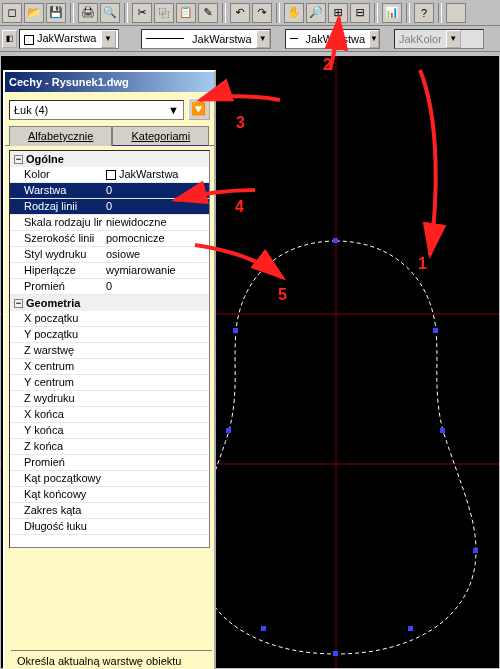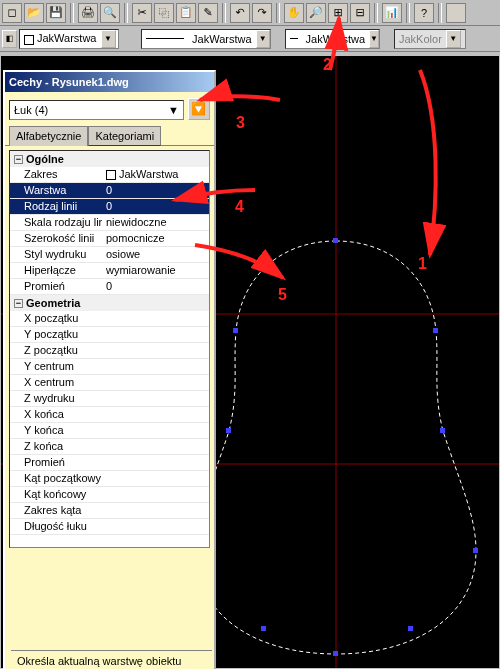--- a/index.html
+++ b/index.html
@@ -8,33 +8,33 @@
   .toolbar-row { height: 26px; background: #c0c0c0; display: flex; align-items: center; border-bottom: 1px solid #808080; padding: 2px; gap: 2px; }
   .tb-btn { width: 20px; height: 20px; border: 1px solid #808080; background: #d4d0c8; display: flex; align-items: center; justify-content: center; font-size: 11px; cursor: pointer; }
   .sep { width: 4px; height: 20px; border-left: 1px solid #808080; border-right: 1px solid #fff; margin: 0 2px; }
   
   .dropdown { display: flex; align-items: center; height: 20px; background: #fff; border: 1px inset #808080; }
   .dropdown-text { font-size: 11px; padding: 1px 4px; }
   .dropdown-btn { width: 15px; height: 18px; background: #d4d0c8; border: 1px outset #fff; display: flex; align-items: center; justify-content: center; font-size: 8px; cursor: pointer; }
   .dd1 { width: 100px; }
   .dd2 { width: 130px; }
   .dd3 { width: 95px; }
-  .dd4 { width: 72px; }
+  .dd4 { width: 90px; }
   
   .drawing-area { position: absolute; top: 56px; left: 1px; right: 1px; bottom: 1px; background: #000; }
   
   .panel { position: absolute; top: 70px; left: 3px; width: 213px; height: 620px; background: #fef9c3; border: 2px outset #fff; }
   .panel-title { height: 20px; background: linear-gradient(to right, #0a246a, #a6caf0); color: #fff; font-size: 11px; font-weight: bold; display: flex; align-items: center; padding: 0 4px; }
   
   .object-row { display: flex; padding: 6px 4px; gap: 4px; align-items: flex-end; }
   .object-sel { flex: 1; background: #fff; border: 1px inset #808080; height: 20px; font-size: 11px; padding: 2px 4px; display: flex; align-items: center; }
   .filter-btn { width: 22px; height: 22px; border: 1px outset #fff; background: #d4d0c8; display: flex; align-items: center; justify-content: center; font-size: 12px; cursor: pointer; }
   
   .tabs { display: flex; padding: 0 4px; font-size: 11px; border-bottom: 1px solid #808080; }
-  .tab { padding: 3px 6px; background: #d4d0c8; border: 1px solid #808080; border-bottom: none; cursor: pointer; margin-bottom: -1px; }
+  .tab { padding: 3px 18px; background: #d4d0c8; border: 1px solid #808080; border-bottom: none; cursor: pointer; margin-bottom: -1px; text-decoration: underline; }
   .tab.active { background: #d4d0c8; border-bottom: 1px solid #4c1d95; position: relative; z-index: 1; }
   
   .prop-grid { margin: 4px; border: 1px inset #808080; background: #fff; height: 398px; overflow-y: auto; }
   .prop-cat { font-size: 11px; font-weight: bold; padding: 2px 4px; background: #f0f0f0; display: flex; align-items: center; gap: 3px; cursor: pointer; }
   .prop-cat .toggle { width: 9px; height: 9px; border: 1px solid #808080; display: inline-flex; align-items: center; justify-content: center; font-size: 9px; line-height: 1; }
   .prop-row { display: flex; font-size: 11px; border-bottom: 1px solid #e8e8e8; height: 16px; }
   .prop-name { width: 92px; padding: 1px 2px 1px 14px; color: #000; overflow: hidden; white-space: nowrap; }
   .prop-val { flex: 1; padding: 1px 4px; overflow: hidden; white-space: nowrap; }
   .prop-row.selected { background: #0a246a; color: #fff; }
   .prop-row.selected .prop-name { background: #0a246a; color: #fff; }
@@ -146,21 +146,21 @@
   <div class="tabs">
     <div class="tab">Alfabetycznie</div>
     <div class="tab active">Kategoriami</div>
   </div>
   <div class="prop-grid">
     <div class="prop-cat">
         <span class="toggle">−</span>
         <span>Ogólne</span>
       </div>
     <div class="prop-row">
-        <div class="prop-name">Zakres</div>
+        <div class="prop-name">Kolor</div>
         <div class="prop-val"><span class="swatch"></span><span>JakWarstwa</span></div>
       </div>
     <div class="prop-row selected">
         <div class="prop-name">Warstwa</div>
         <div class="prop-val">0</div>
       </div>
     <div class="prop-row selected">
         <div class="prop-name">Rodzaj linii</div>
         <div class="prop-val">0</div>
       </div>
@@ -190,29 +190,29 @@
       </div>
     <div class="prop-row">
         <div class="prop-name">X początku</div>
         <div class="prop-val"></div>
       </div>
     <div class="prop-row">
         <div class="prop-name">Y początku</div>
         <div class="prop-val"></div>
       </div>
     <div class="prop-row">
-        <div class="prop-name">Z początku</div>
+        <div class="prop-name">Z warstwę</div>
+        <div class="prop-val"></div>
+      </div>
+    <div class="prop-row">
+        <div class="prop-name">X centrum</div>
         <div class="prop-val"></div>
       </div>
     <div class="prop-row">
         <div class="prop-name">Y centrum</div>
-        <div class="prop-val"></div>
-      </div>
-    <div class="prop-row">
-        <div class="prop-name">X centrum</div>
         <div class="prop-val"></div>
       </div>
     <div class="prop-row">
         <div class="prop-name">Z wydruku</div>
         <div class="prop-val"></div>
       </div>
     <div class="prop-row">
         <div class="prop-name">X końca</div>
         <div class="prop-val"></div>
       </div>

